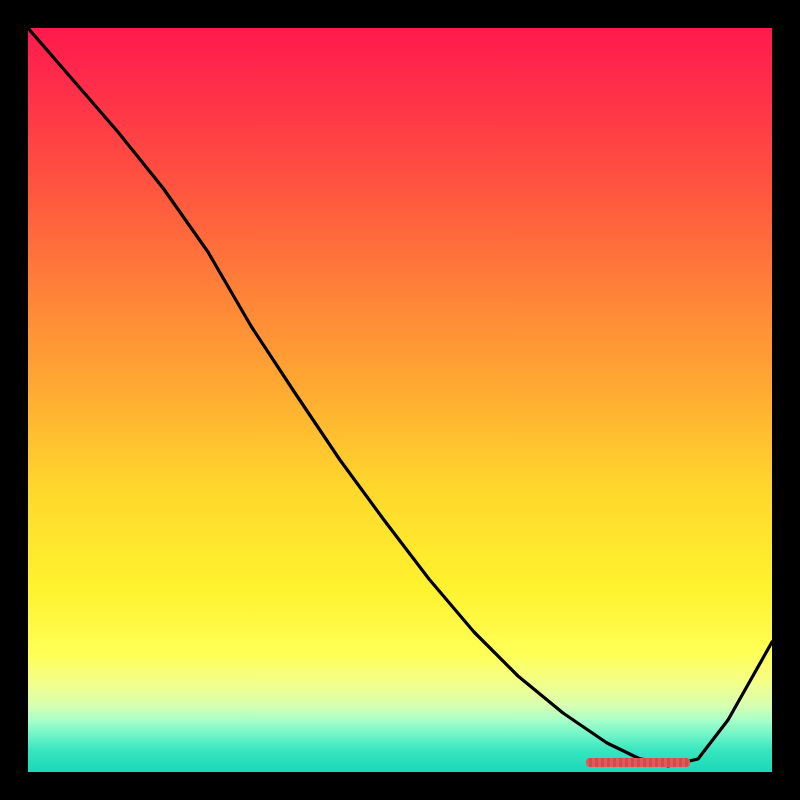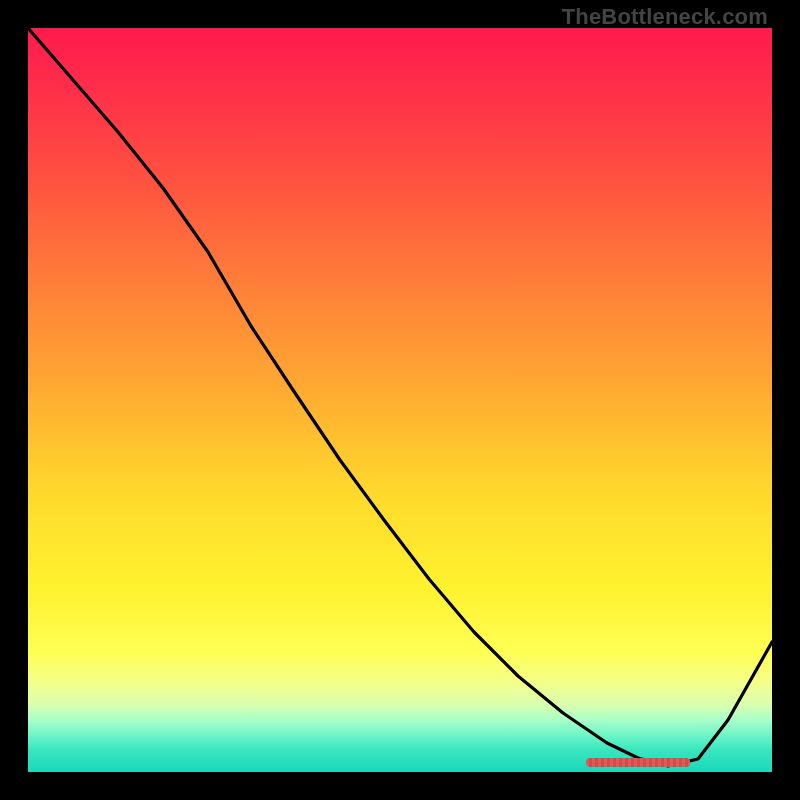--- a/index.html
+++ b/index.html
@@ -88,15 +88,14 @@
     <div class="gradient-bg"></div>
 
     <svg class="curve-layer" viewBox="0 0 744 744" preserveAspectRatio="none">
       <polyline fill="none" stroke="#000" stroke-width="3.2" stroke-linejoin="round" stroke-linecap="round" points="0,0 45,52 90,104 135,160 180,224 223,298 267,365 312,432 356,492 401,551 446,604 490,648 535,685 579,715 610,730 640,738 670,731 700,692 744,614"></polyline>
     </svg>
 
     <div class="marker-bar" style="left:558px;top:730px;width:104px;"></div>
 
   </div>
 
-  <div class="watermark">TheBottleneck.com</div>
 
 </div>
 
 </body></html>

